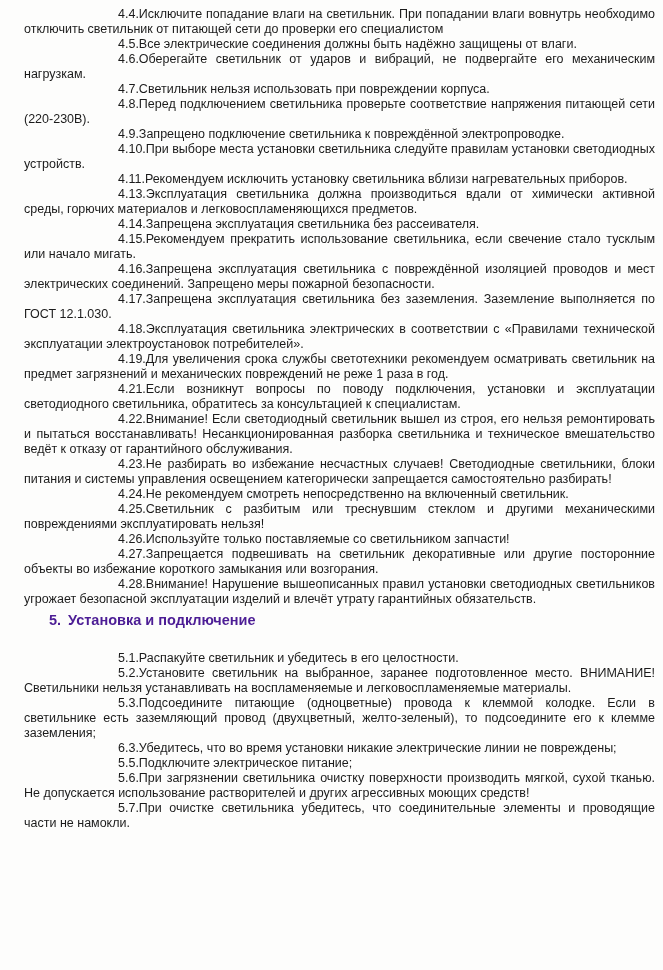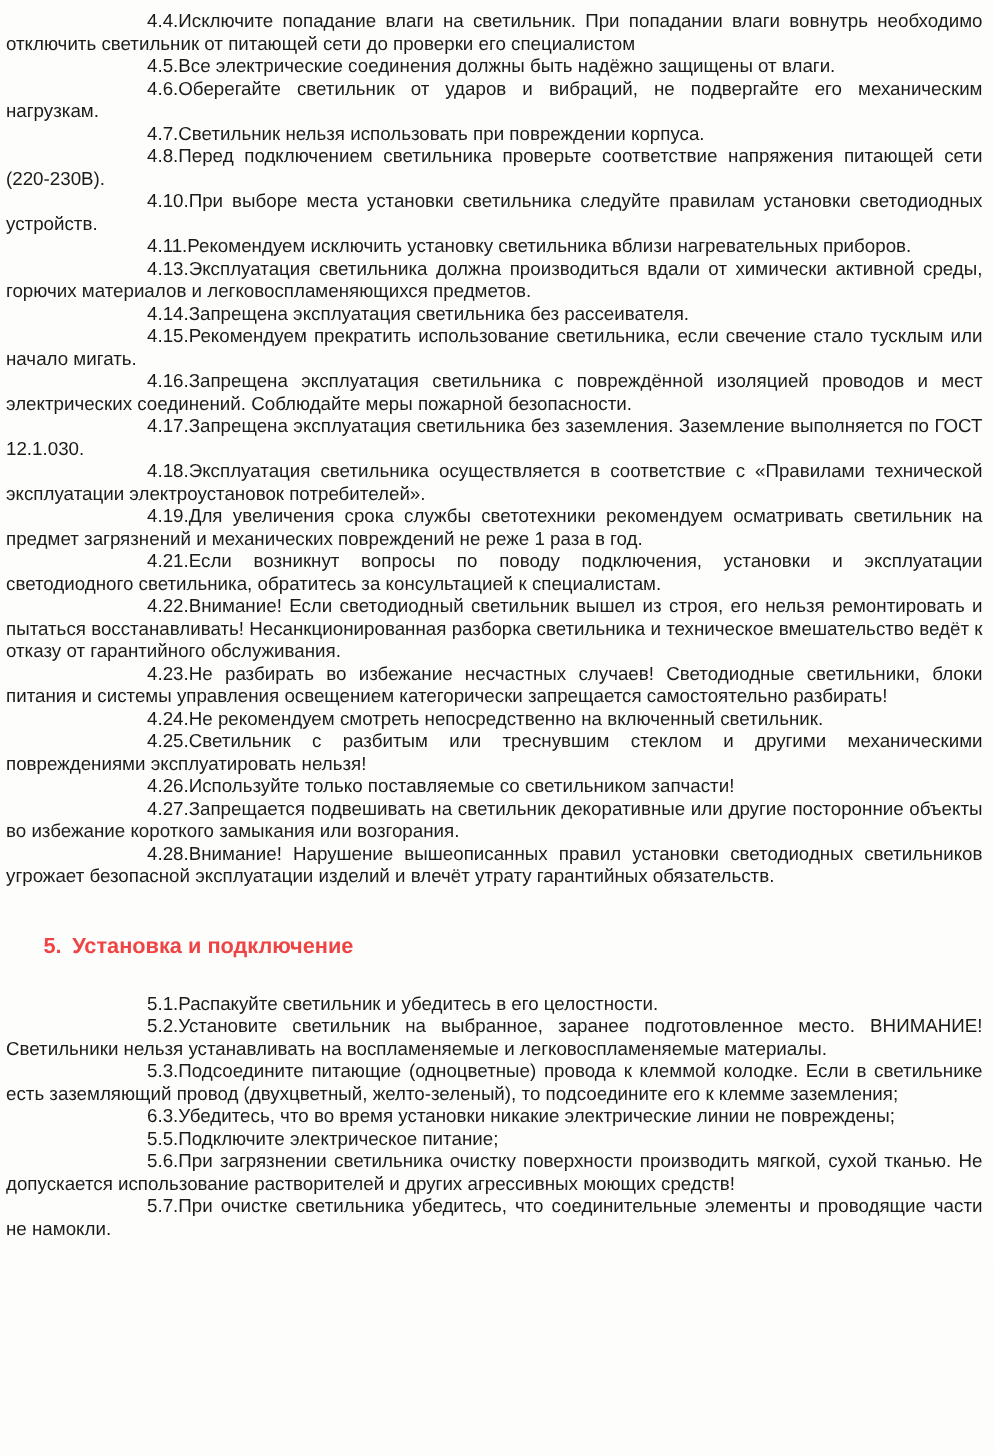--- a/index.html
+++ b/index.html
@@ -7,40 +7,40 @@
     padding: 0;
     background: #ffffff;
   }
   .page {
     width: 663px;
     height: 970px;
     box-sizing: border-box;
     background: #fdfdfc;
     color: #1b1b1b;
     font-family: "Liberation Sans", "DejaVu Sans", sans-serif;
-    padding: 7px 8px 0 4px;
+    padding: 7px 8px 0 24px;
     overflow: hidden;
   }
   .para-list p.item {
     margin: 0;
     font-size: 12.5px;
     line-height: 15px;
     text-align: justify;
     text-indent: 47px;
   }
   .item .num {
     display: inline-block;
     min-width: 46px;
   }
   h2.heading {
     font-size: 14.5px;
     line-height: 18px;
     font-weight: bold;
-    margin: 30px 0 22px 25px;
-    color: #ef4444;
+    margin: 4px 0 22px 25px;
+    color: #4c1d95;
   }
   h2.heading .h-num {
     display: inline-block;
     margin-right: 7px;
   }
 </style>
 </head>
 <body>
 
 <div class="page">
@@ -59,20 +59,23 @@
   </p>
 
   <p class="item">
     <span class="num">4.7.</span><span class="txt">Светильник нельзя использовать при повреждении корпуса.</span>
   </p>
 
   <p class="item">
     <span class="num">4.8.</span><span class="txt">Перед подключением светильника проверьте соответствие напряжения питающей сети (220-230В).</span>
   </p>
 
+  <p class="item">
+    <span class="num">4.9.</span><span class="txt">Запрещено подключение светильника к повреждённой электропроводке.</span>
+  </p>
 
   <p class="item">
     <span class="num">4.10.</span><span class="txt">При выборе места установки светильника следуйте правилам установки светодиодных устройств.</span>
   </p>
 
   <p class="item">
     <span class="num">4.11.</span><span class="txt">Рекомендуем исключить установку светильника вблизи нагревательных приборов.</span>
   </p>
 
 
@@ -82,29 +85,29 @@
 
   <p class="item">
     <span class="num">4.14.</span><span class="txt">Запрещена эксплуатация светильника без рассеивателя.</span>
   </p>
 
   <p class="item">
     <span class="num">4.15.</span><span class="txt">Рекомендуем прекратить использование светильника, если свечение стало тусклым или начало мигать.</span>
   </p>
 
   <p class="item">
-    <span class="num">4.16.</span><span class="txt">Запрещена эксплуатация светильника с повреждённой изоляцией проводов и мест электрических соединений. Соблюдайте меры пожарной безопасности.</span>
+    <span class="num">4.16.</span><span class="txt">Запрещена эксплуатация светильника с повреждённой изоляцией проводов и мест электрических соединений. Запрещено меры пожарной безопасности.</span>
   </p>
 
   <p class="item">
     <span class="num">4.17.</span><span class="txt">Запрещена эксплуатация светильника без заземления. Заземление выполняется по ГОСТ 12.1.030.</span>
   </p>
 
   <p class="item">
-    <span class="num">4.18.</span><span class="txt">Эксплуатация светильника осуществляется в соответствие с «Правилами технической эксплуатации электроустановок потребителей».</span>
+    <span class="num">4.18.</span><span class="txt">Эксплуатация светильника электрических в соответствии с «Правилами технической эксплуатации электроустановок потребителей».</span>
   </p>
 
   <p class="item">
     <span class="num">4.19.</span><span class="txt">Для увеличения срока службы светотехники рекомендуем осматривать светильник на предмет загрязнений и механических повреждений не реже 1 раза в год.</span>
   </p>
 
 
   <p class="item">
     <span class="num">4.21.</span><span class="txt">Если возникнут вопросы по поводу подключения, установки и эксплуатации светодиодного светильника, обратитесь за консультацией к специалистам.</span>
   </p>

